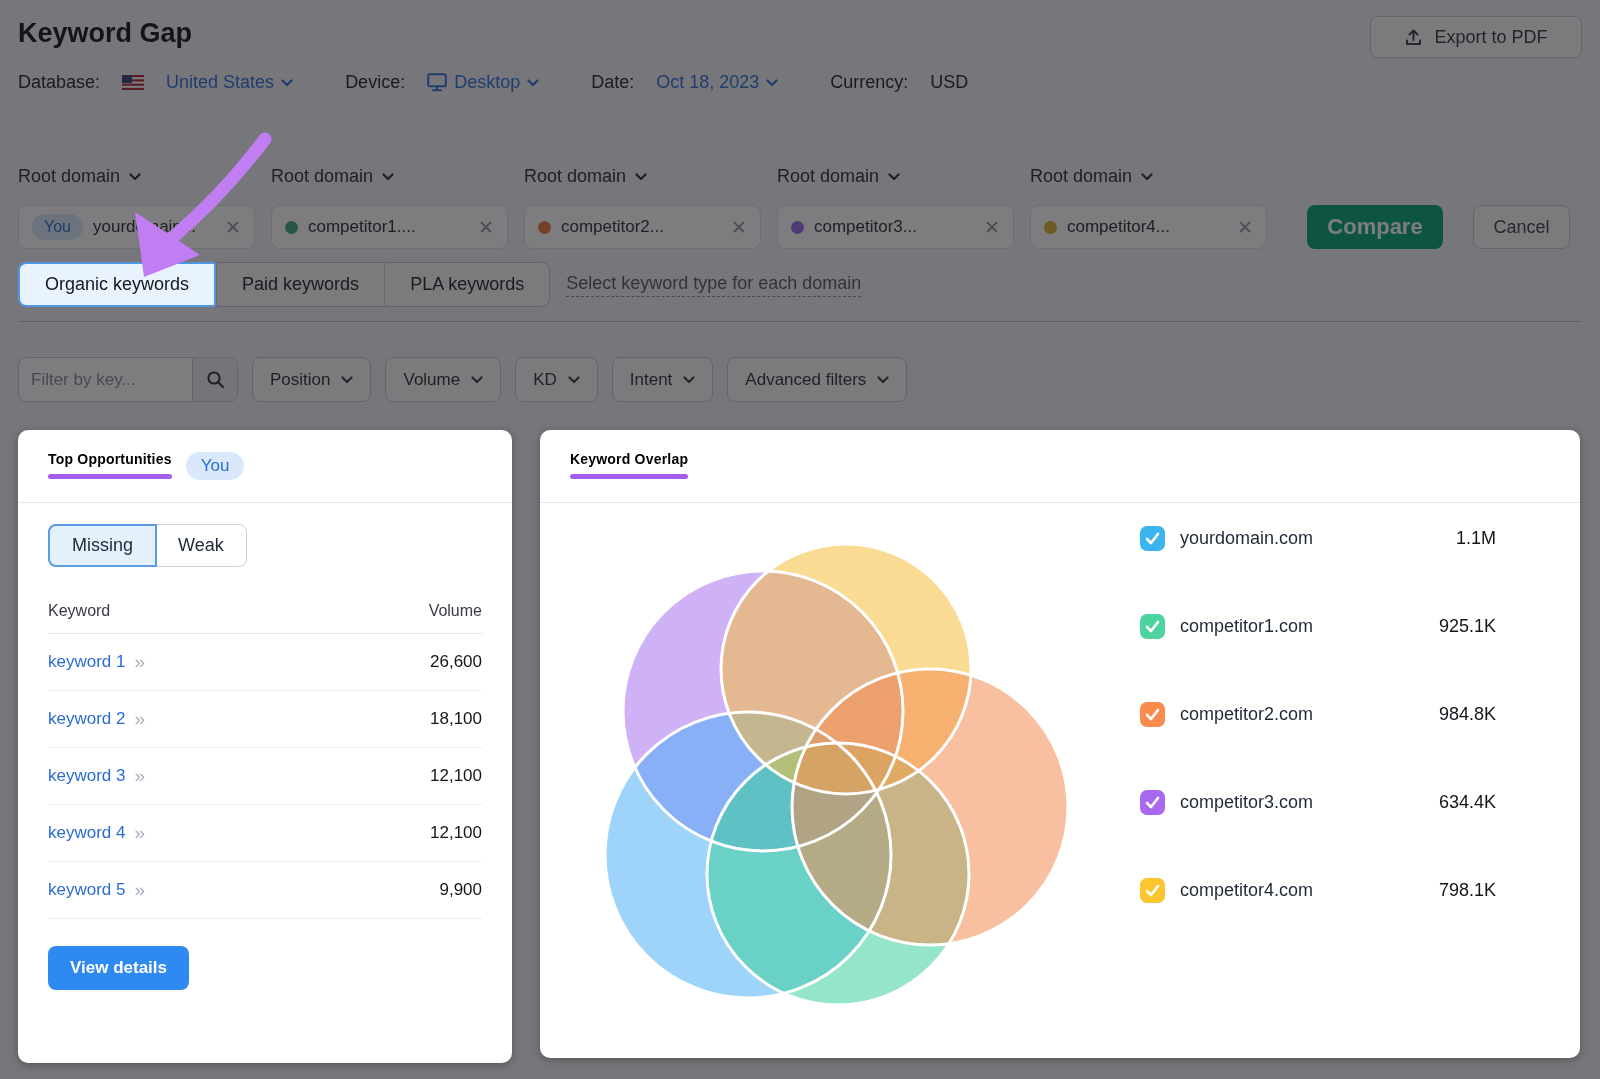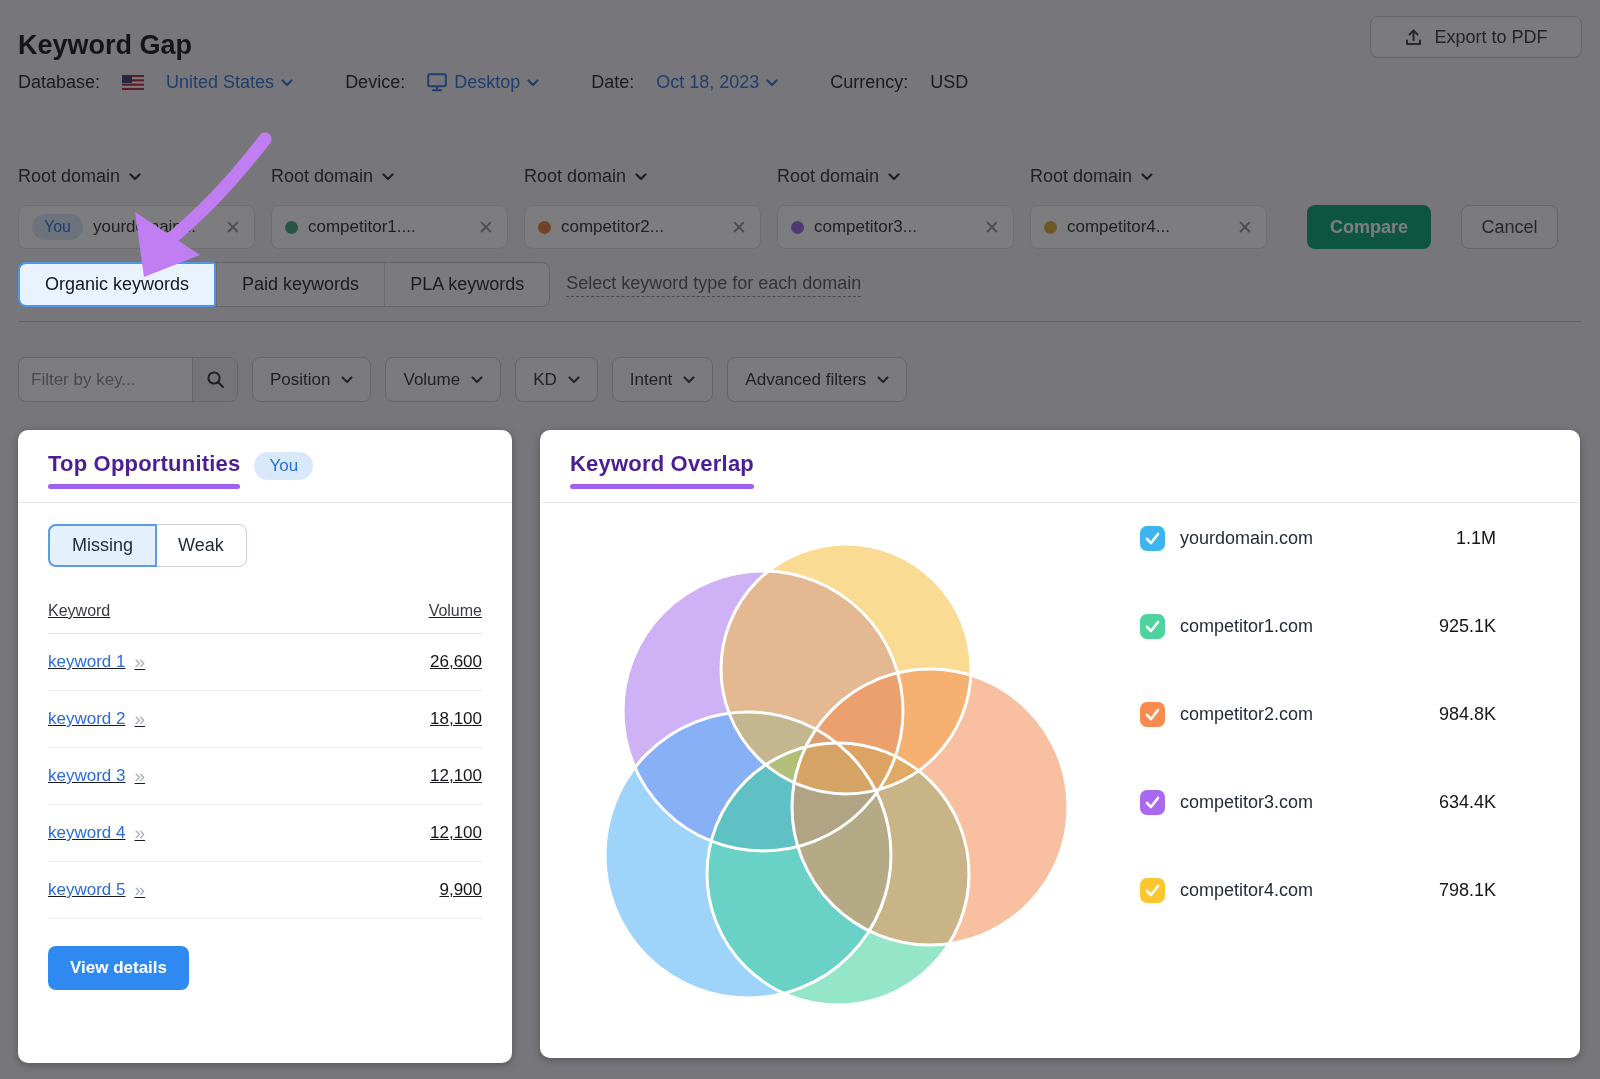--- a/index.html
+++ b/index.html
@@ -7,21 +7,21 @@
   body {
     font-family: "Liberation Sans", sans-serif;
     background: #f2f2f5;
     color: #1c1c22;
     position: relative;
     overflow: hidden;
   }
   .stage { position: absolute; inset: 0; width: 1600px; height: 1079px; }
 
   
-  .page-title { position: absolute; left: 18px; top: 30px; font-size: 27px; font-weight: 700; color: #111118; }
+  .page-title { position: absolute; left: 18px; top: 18px; font-size: 27px; font-weight: 700; color: #111118; }
   .export-btn {
     position: absolute; left: 1370px; top: 16px; width: 212px; height: 42px;
     display: flex; align-items: center; justify-content: center; gap: 11px;
     background: #fbfbfc; border: 1px solid #c6c6cc; border-radius: 8px;
     font-size: 18px; color: #33333a; cursor: pointer;
   }
   .meta-row { position: absolute; left: 18px; top: 72px; display: flex; align-items: center; gap: 52px; font-size: 18px; }
   .meta-item { display: flex; align-items: center; gap: 22px; }
   .meta-label { color: #222228; }
   .meta-link { display: flex; align-items: center; gap: 7px; color: #2a6fd6; cursor: pointer; }
@@ -34,22 +34,22 @@
   .chips-row { position: absolute; left: 18px; top: 205px; display: flex; align-items: center; gap: 16px; }
   .chip {
     width: 237px; height: 44px; background: #ffffff; border: 1px solid #dddde3; border-radius: 8px;
     display: flex; align-items: center; gap: 10px; padding: 0 13px; font-size: 17px; color: #2b2b31;
   }
   .chip-text { white-space: nowrap; overflow: hidden; max-width: 150px; }
   .you-pill { background: #d9e9fb; color: #2a6fd6; border-radius: 14px; padding: 4px 12px; font-size: 16px; flex: none; }
   .dot { width: 13px; height: 13px; border-radius: 50%; flex: none; }
   .chip-x { margin-left: auto; color: #8f8f97; font-size: 19px; cursor: pointer; line-height: 1; }
   .compare-btn {
-    width: 124px; height: 44px; margin-left: 24px; border: none; border-radius: 8px;
-    background: #00a573; color: #fff; font-size: 18px; font-weight: 700; cursor: pointer;
+    width: 136px; height: 44px; margin-left: 24px; border: none; border-radius: 8px;
+    background: #00a573; color: #fff; font-size: 22px; font-weight: 700; cursor: pointer;
     display: flex; align-items: center; justify-content: center;
   }
   .cancel-btn {
     width: 97px; height: 44px; margin-left: 14px; border-radius: 8px;
     background: #fbfbfc; border: 1px solid #c6c6cc; color: #3c3c42; font-size: 18px; cursor: pointer;
     display: flex; align-items: center; justify-content: center;
   }
 
   
   .tabs-row { position: absolute; left: 18px; top: 262px; display: flex; align-items: center; }
@@ -77,25 +77,25 @@
 
   
   .dim-overlay { position: absolute; inset: 0; background: rgba(24, 24, 26, 0.56); z-index: 40; }
 
   
   .panel { position: absolute; background: #ffffff; border-radius: 10px; z-index: 60; box-shadow: 0 2px 8px rgba(0,0,0,0.28); }
   .panel-left  { left: 18px;  top: 430px; width: 494px;  height: 633px; }
   .panel-right { left: 540px; top: 430px; width: 1040px; height: 628px; }
   .panel-header { height: 73px; padding: 21px 30px 0 30px; border-bottom: 1px solid #e7e7ec; display: flex; align-items: flex-start; gap: 14px; }
   .title-wrap { display: inline-block; }
-  .panel-title { font-size: 22px; font-weight: 800; color: #4c1d95; letter-spacing: .2px; }
+  .panel-title { font-size: 14px; font-weight: 800; color: #000000; letter-spacing: .2px; }
   .title-underline { height: 5px; border-radius: 3px; margin-top: 7px; }
   .you-pill-lg { background: #d9e9fb; color: #2a6fd6; border-radius: 15px; padding: 4px 15px; font-size: 17px; margin-top: 1px; }
 
-  .panel-body { padding: 0 30px; text-decoration: underline; }
+  .panel-body { padding: 0 30px; }
   .seg { margin-top: 21px; display: inline-flex; height: 43px; border: 1px solid #c9ced8; border-radius: 8px; background: #fff; }
   .seg-item { padding: 0 22px; display: flex; align-items: center; font-size: 18px; color: #1f2937; cursor: pointer; }
   .seg-item.active { background: #e4f1fd; border: 2px solid #5b9ce4; border-radius: 8px 0 0 8px; margin: -1px -1px -1px -1px; }
 
   .cols { margin-top: 35px; display: flex; justify-content: space-between; font-size: 16px; color: #3a3a42; padding-bottom: 13px; border-bottom: 1px solid #e7e7ec; }
   .kw-row { height: 57px; display: flex; align-items: center; justify-content: space-between; border-bottom: 1px solid #ececf1; font-size: 17px; }
   .kw-link { color: #2a6bd8; display: flex; align-items: center; gap: 9px; cursor: pointer; text-align: center; }
   .kw-caret { color: #a7b0bf; font-size: 19px; }
   .kw-vol { color: #15151c; }
   .view-details { margin-top: 27px; display: inline-block; border: none; background: #2e8af0; color: #fff; font-weight: 700; font-size: 17px; padding: 12px 22px; border-radius: 8px; cursor: pointer; font-family: "Liberation Sans", sans-serif; }

